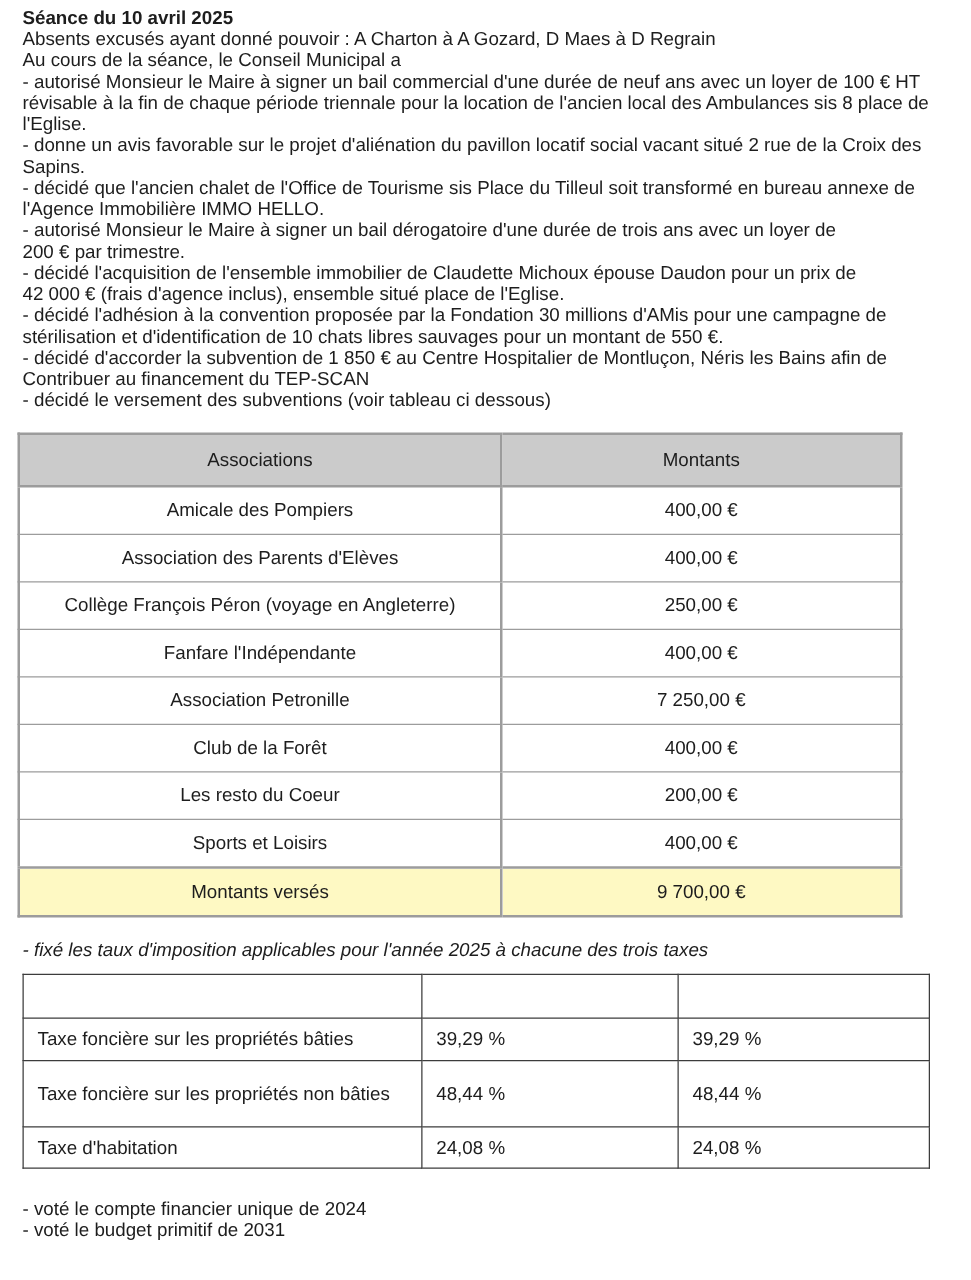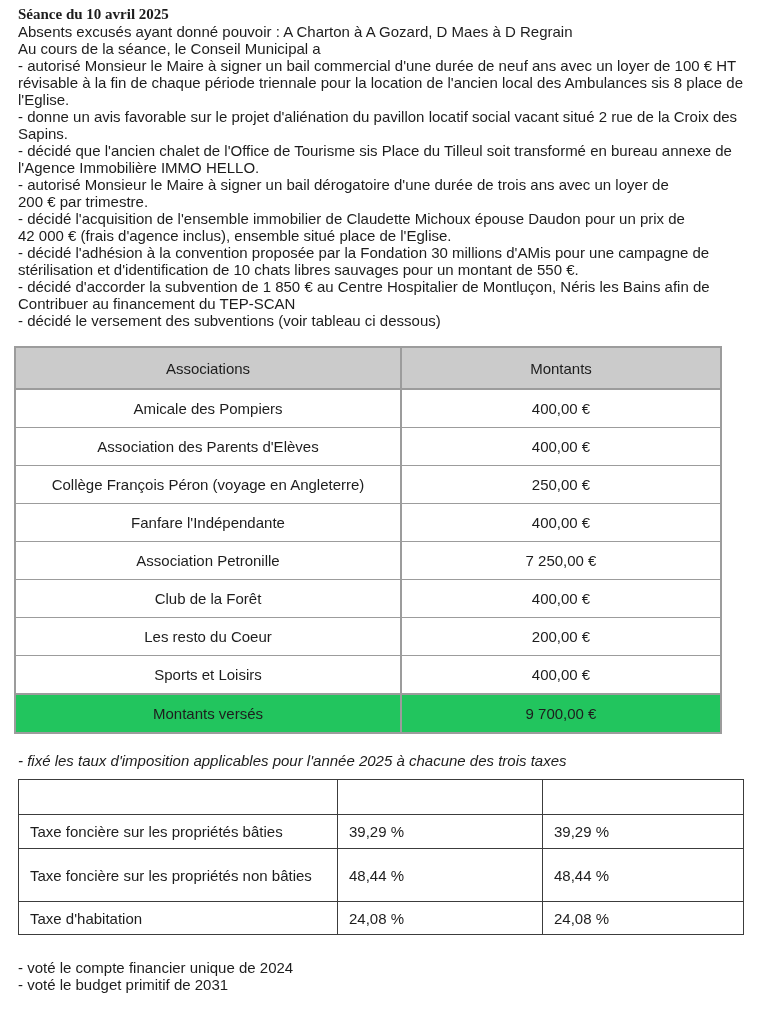--- a/index.html
+++ b/index.html
@@ -7,21 +7,21 @@
     width: 777px;
     height: 1024px;
     background: #ffffff;
     font-family: "Liberation Sans", sans-serif;
     font-size: 15px;
     line-height: 17px;
     color: #1d1d1d;
     overflow: hidden;
   }
   .content { padding: 6px 14px 0 18px; }
-  .doc-title { font-weight: bold; white-space: pre; font-family: Liberation Serif, serif; }
+  .doc-title { font-weight: bold; white-space: pre; }
   .line, .para { white-space: pre; }
 
   
   table.subventions {
     border-collapse: collapse;
     table-layout: fixed;
     width: 706px;
     margin: 17px 0 0 -4px;
     border: 2px solid #9c9c9c;
   }
@@ -33,21 +33,21 @@
     overflow: hidden;
   }
   table.subventions td:first-child { border-right: 2px solid #9c9c9c; }
   table.subventions tr.hdr td {
     background: #cbcbcb;
     height: 40px;
     border-bottom: 2px solid #9c9c9c;
   }
   table.subventions tr.datarow td { height: 37px; }
   table.subventions tr.ftr td {
-    background: #22c55e;
+    background: #fef9c3;
     height: 37px;
     border-top: 2px solid #9c9c9c;
   }
 
   .fixe-line { margin-top: 18px; margin-bottom: 10px; white-space: pre; font-style: italic; }
 
   
   table.taxes {
     border-collapse: collapse;
     table-layout: fixed;

